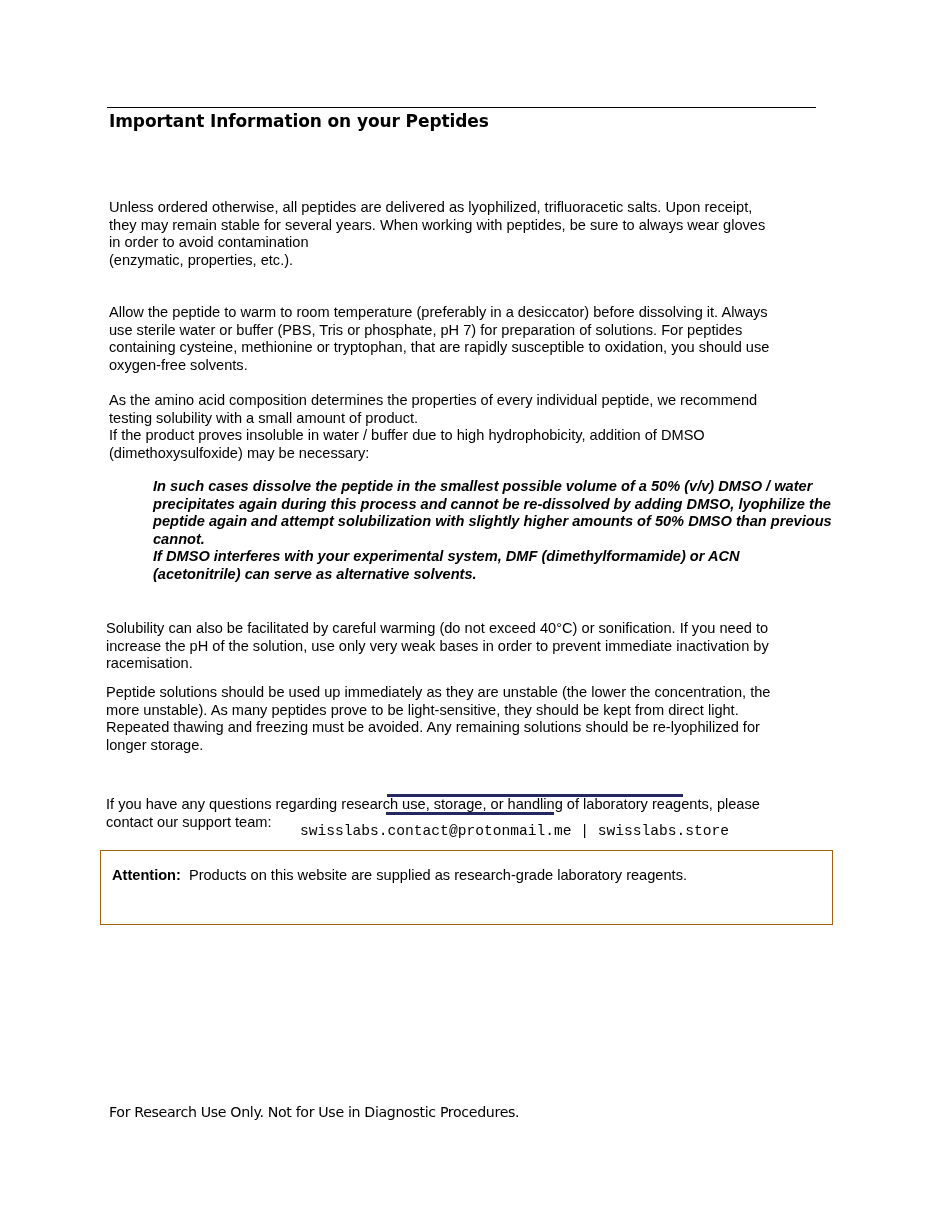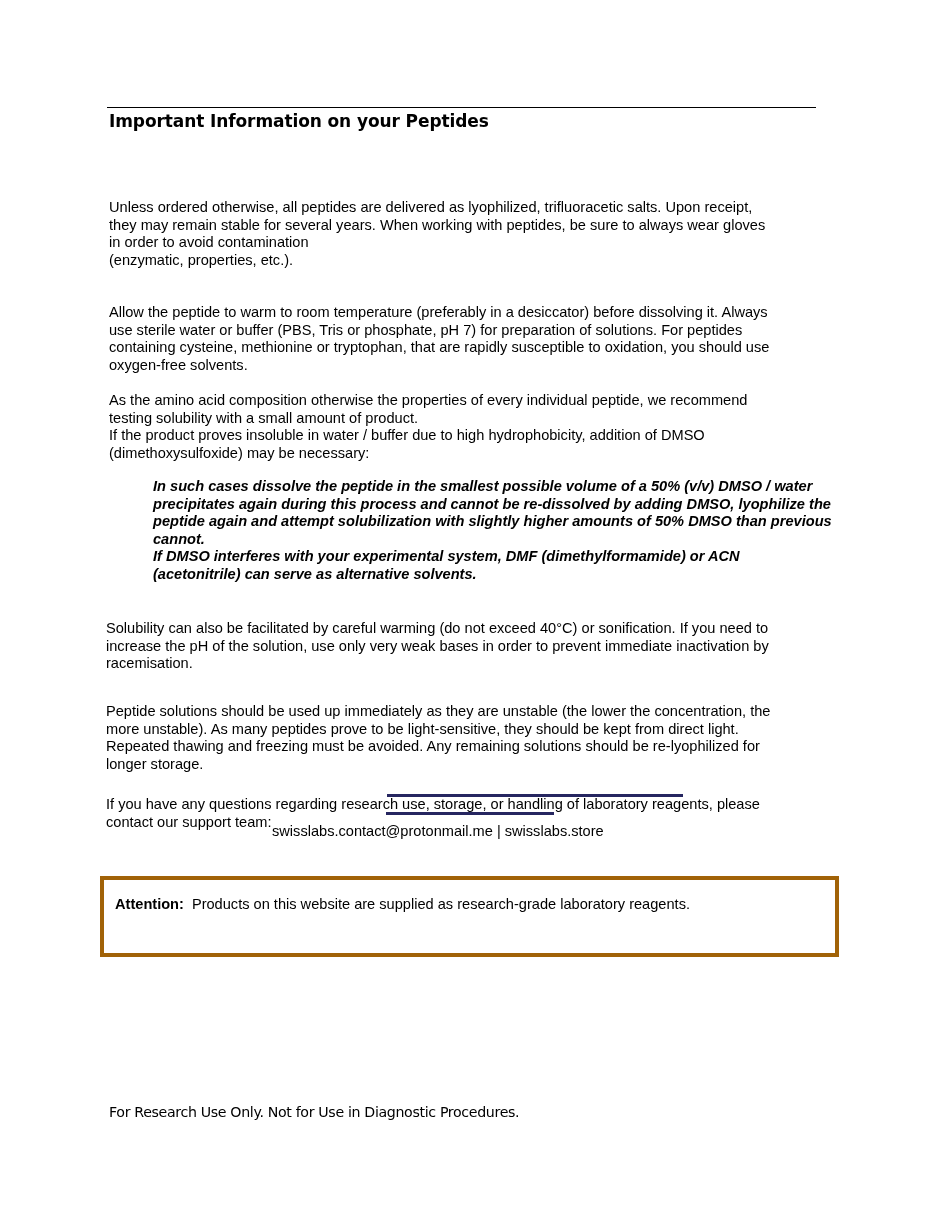--- a/index.html
+++ b/index.html
@@ -41,53 +41,53 @@
       white-space: nowrap;
       margin-top: 32px;
     }
     .para .line { display: block; }
     .italic { font-style: italic; }
     .p1 { left: 109px; top: 167px; }
     .p2 { left: 109px; top: 272px; }
     .p3 { left: 109px; top: 360px; }
     .p4 { left: 153px; top: 446px; font-weight: bold; }
     .p5 { left: 106px; top: 588px; }
-    .p6 { left: 106px; top: 671px; }
+    .p6 { left: 106px; top: 652px; }
     .p7 { left: 106px; top: 764px; }
     .rule-navy {
       position: absolute;
       height: 3px;
       background: #262660;
     }
     .rule-1 { left: 387px; top: 794px; width: 296px; }
     .rule-2 { left: 386px; top: 812px; width: 168px; }
     .contact {
       position: absolute;
       left: 0;
       width: 932px;
       top: 822px;
       padding-left: 0;
       font-size: 14.6px;
       line-height: 18px;
       white-space: nowrap;
     }
     .contact-inner {
       position: absolute;
-      left: 272px;
+      left: 300px;
       top: 0;
+      font-family: Liberation Mono, monospace;
     }
     .attention-box {
       position: absolute;
       left: 100px;
       top: 850px;
       width: 731px;
       height: 73px;
-      border: 4px solid #a16207;
+      border: 1px solid #a16207;
       box-sizing: content-box;
-      margin-top: 26px;
     }
     .attention-text {
       position: absolute;
       left: 11px;
       top: 15px;
       font-size: 14.6px;
       line-height: 19px;
       white-space: nowrap;
     }
     .attention-text .line { display: block; }
@@ -121,21 +121,21 @@
 </div>
 
 <div class="para p2">
   <span class="line">Allow the peptide to warm to room temperature (preferably in a desiccator) before dissolving it. Always</span>
   <span class="line">use sterile water or buffer (PBS, Tris or phosphate, pH 7) for preparation of solutions. For peptides</span>
   <span class="line">containing cysteine, methionine or tryptophan, that are rapidly susceptible to oxidation, you should use</span>
   <span class="line">oxygen-free solvents.</span>
 </div>
 
 <div class="para p3">
-  <span class="line">As the amino acid composition otherwise the properties of every individual peptide, we recommend</span>
+  <span class="line">As the amino acid composition determines the properties of every individual peptide, we recommend</span>
   <span class="line">testing solubility with a small amount of product.</span>
   <span class="line">If the product proves insoluble in water / buffer due to high hydrophobicity, addition of DMSO</span>
   <span class="line">(dimethoxysulfoxide) may be necessary:</span>
 </div>
 
 <div class="para p4 italic">
   <span class="line">In such cases dissolve the peptide in the smallest possible volume of a 50% (v/v) DMSO / water</span>
   <span class="line">precipitates again during this process and cannot be re-dissolved by adding DMSO, lyophilize the</span>
   <span class="line">peptide again and attempt solubilization with slightly higher amounts of 50% DMSO than previous</span>
   <span class="line">cannot.</span>

